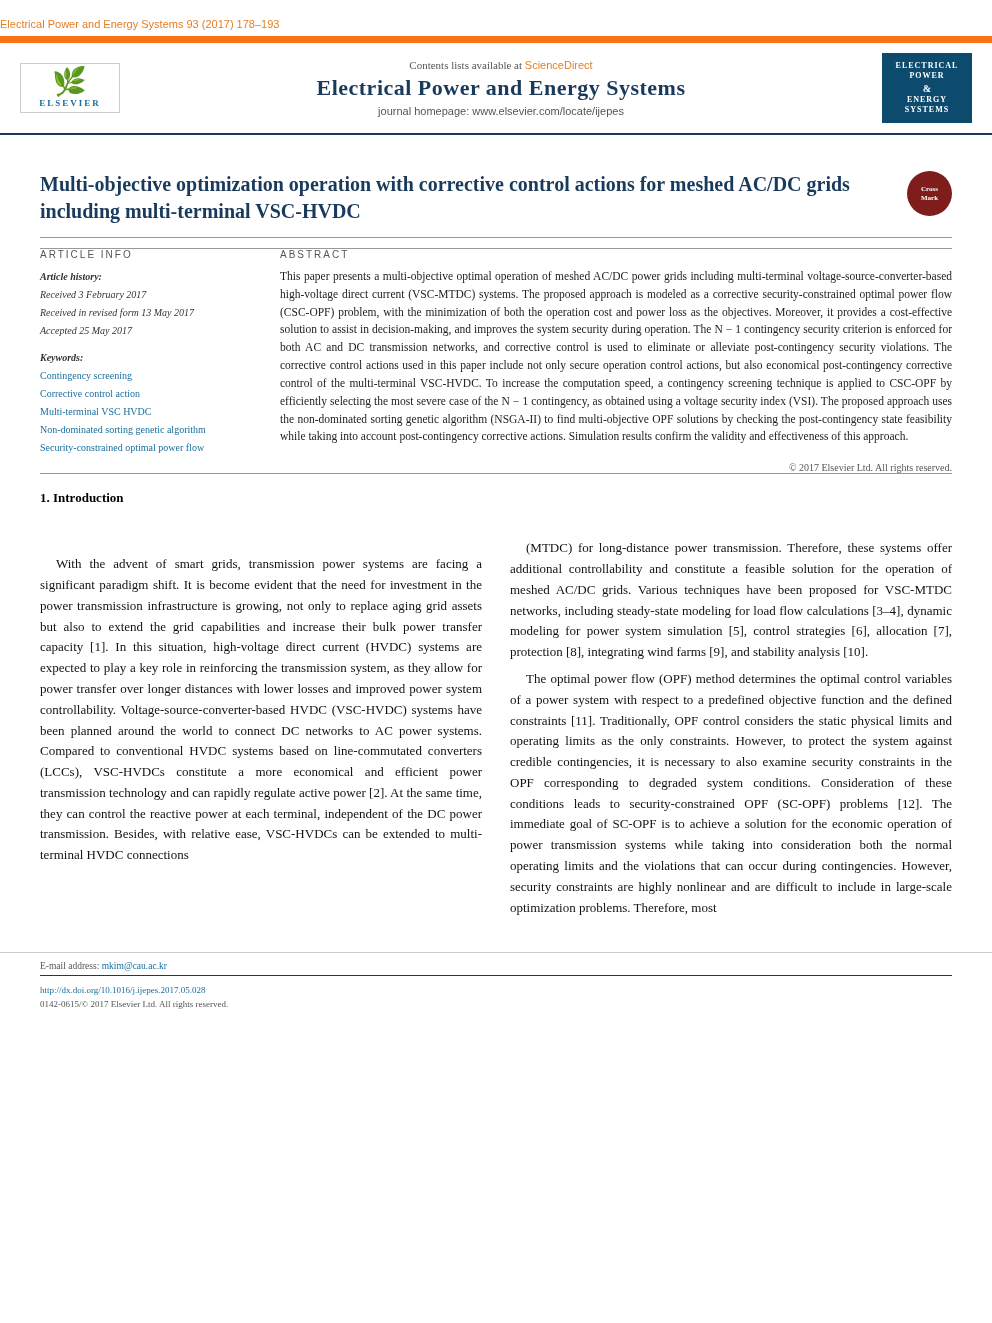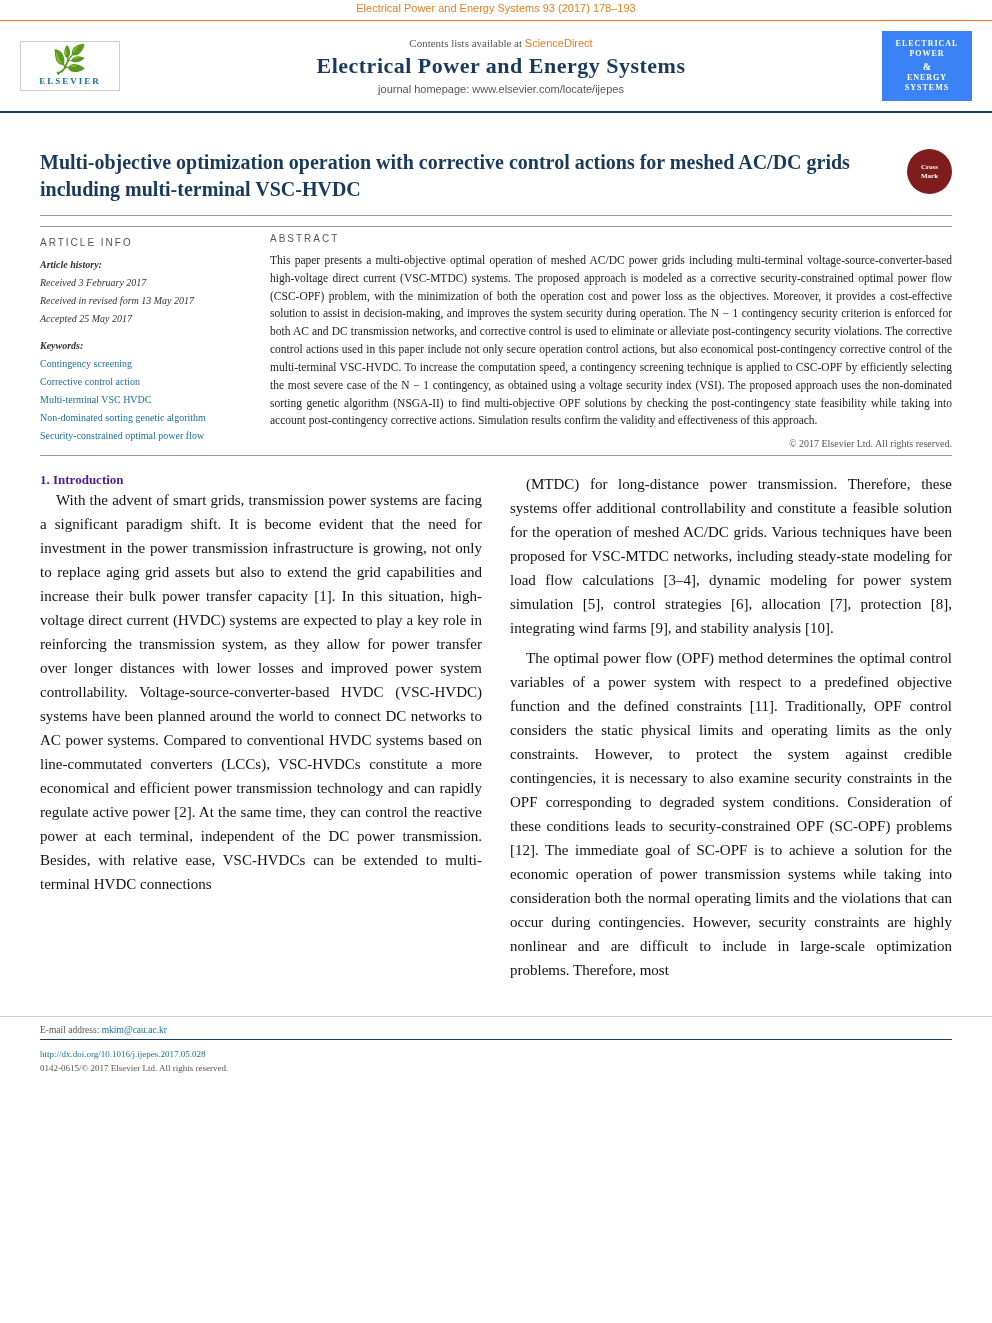--- a/index.html
+++ b/index.html
@@ -10,23 +10,22 @@
       min-height: 1323px;
       font-size: 13px;
       color: #000;
     }
     .page-wrapper {
       width: 992px;
       background: #fff;
     }
     
     .top-bar {
-      text-align: center;
-      padding: 0 0 4px;
-      border-bottom: 1px solid #f97316;
+      padding: 16px 0 4px;
+      border-bottom: 7px solid #f97316;
     }
     
     .journal-header {
       display: flex;
       align-items: center;
       justify-content: space-between;
       padding: 10px 20px;
       border-bottom: 2px solid #1a3a5c;
     }
     .journal-header-center {
@@ -55,21 +54,21 @@
     }
     .elsevier-logo-right {
       width: 100px;
       display: flex;
       flex-direction: column;
       align-items: flex-end;
     }
     .journal-logo-right {
       width: 90px;
       height: 70px;
-      background: #3b82f6;
+      background: #0c4a6e;
       display: flex;
       flex-direction: column;
       align-items: center;
       justify-content: center;
       color: #fff;
       font-size: 8px;
       font-weight: bold;
       text-align: center;
       line-height: 1.3;
     }
@@ -147,26 +146,25 @@
     }
     .author-affiliation {
       font-size: 10px;
       color: #555;
       font-style: italic;
       margin-top: 3px;
     }
     
     .two-col-section {
       display: flex;
-      gap: 30px;
-      padding: 6px 0;
+      gap: 40px;
+      padding: 0 0;
       border-top: 1px solid #999;
       border-bottom: 1px solid #999;
       margin-top: 10px;
-      align-items: center;
     }
     .left-col {
       width: 200px;
       flex-shrink: 0;
     }
     .right-col {
       flex: 1;
     }
     .section-heading {
       font-size: 10px;
@@ -206,44 +204,45 @@
     .abstract-text {
       font-size: 11.5px;
       line-height: 1.55;
       color: #222;
       text-align: justify;
     }
     .copyright-line {
       font-size: 10px;
       color: #555;
       text-align: right;
-      margin-top: 8px;
+      margin-top: 16px;
     }
     
     .body-section {
       padding: 16px 0 0;
     }
     .two-col-body {
       display: flex;
       gap: 28px;
     }
     .body-col {
       flex: 1;
     }
     .section-title {
       font-size: 13px;
       font-weight: bold;
-      color: #4c1d95;
-      margin-bottom: 0;
+      color: #000000;
+      margin-bottom: 8px;
     }
     .body-text {
-      font-size: 15px;
+      font-size: 13px;
       line-height: 1.6;
       color: #111;
       text-align: justify;
+      margin-top: 48px;
     }
     .body-text p {
       margin-bottom: 6px;
       text-indent: 16px;
     }
     
     .footer-section {
       border-top: 1px solid #ccc;
       padding: 8px 40px;
       margin-top: 8px;

